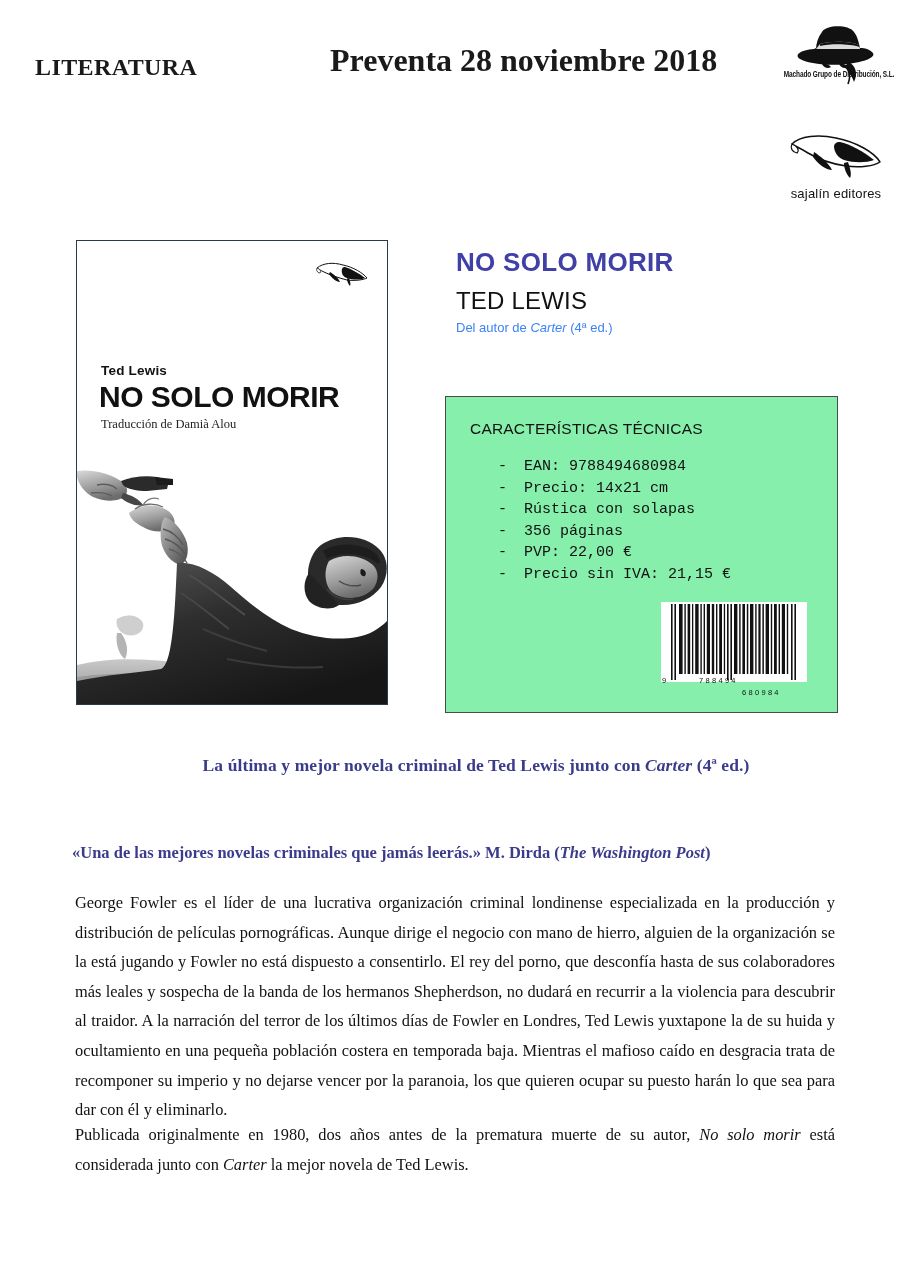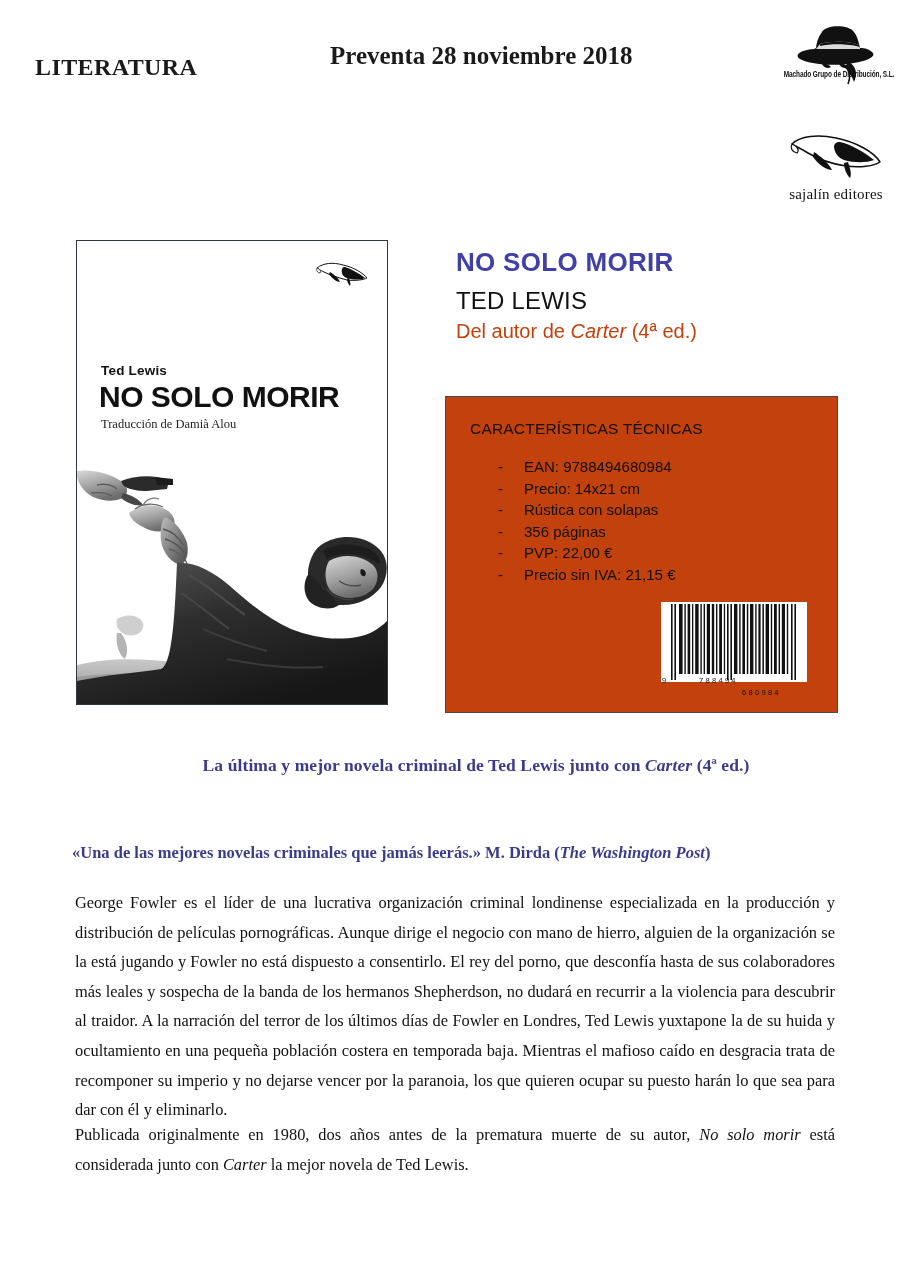--- a/index.html
+++ b/index.html
@@ -27,21 +27,21 @@
     letter-spacing: 0.4px;
     color: #1a1a1a;
     margin-top: 12px;
   }
   .hdr-preventa {
     position: absolute;
     left: 330px;
     top: 42px;
     font-family: "Liberation Serif", serif;
     font-weight: bold;
-    font-size: 25px;
+    font-size: 32px;
     color: #1a1a1a;
     white-space: nowrap;
   }
 
   
   .machado-logo {
     position: absolute;
     left: 786px;
     top: 22px;
     width: 104px;
@@ -70,22 +70,22 @@
     top: 128px;
     width: 96px;
     height: 52px;
   }
   .sajalin-caption {
     position: absolute;
     left: 775px;
     top: 186px;
     width: 122px;
     text-align: center;
-    font-family: Liberation Serif, serif;
-    font-size: 15px;
+    font-family: Liberation Sans, sans-serif;
+    font-size: 13px;
     color: #111;
     letter-spacing: 0.2px;
   }
 
   
   .cover {
     position: absolute;
     left: 76px;
     top: 240px;
     width: 312px;
@@ -174,55 +174,55 @@
     font-family: "Liberation Sans", sans-serif;
     font-size: 24px;
     color: #111;
     letter-spacing: 0.2px;
   }
   .book-subtitle {
     position: absolute;
     left: 456px;
     top: 320px;
     font-family: "Liberation Sans", sans-serif;
-    font-size: 20px;
-    color: #c2410c;
+    font-size: 13px;
+    color: #3b82f6;
   }
   .book-subtitle i { font-style: italic; }
 
   
   .specs-box {
     position: absolute;
     left: 445px;
     top: 396px;
     width: 393px;
     height: 317px;
     border: 1px solid #4a4a4a;
     box-sizing: border-box;
-    background: #c2410c;
+    background: #86efac;
   }
   .specs-heading {
     position: absolute;
     left: 24px;
     top: 23px;
     font-family: "Liberation Sans", sans-serif;
     font-size: 15.5px;
     color: #111;
     letter-spacing: 0.2px;
   }
   .specs-list {
     position: absolute;
     left: 52px;
     top: 59px;
     margin: 0;
     padding: 0;
     list-style: none;
   }
   .specs-list li {
-    font-family: Liberation Sans, sans-serif;
+    font-family: Liberation Mono, monospace;
     font-size: 15px;
     color: #111;
     line-height: 21.5px;
     white-space: nowrap;
   }
   .specs-dash {
     display: inline-block;
     width: 26px;
     color: #111;
   }

